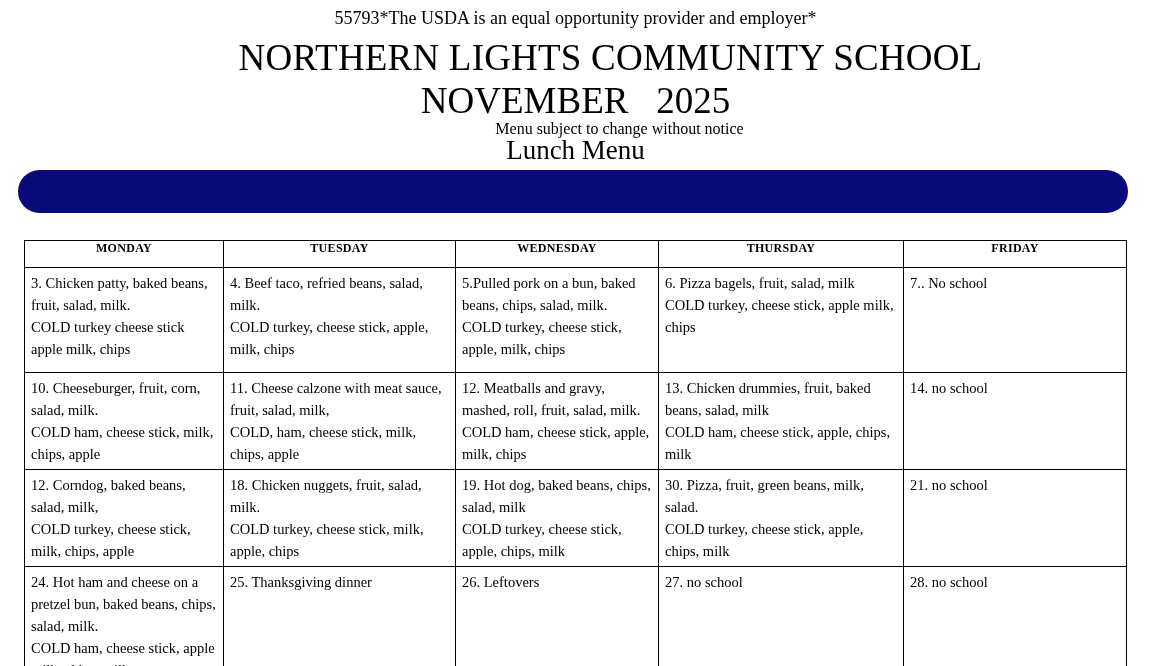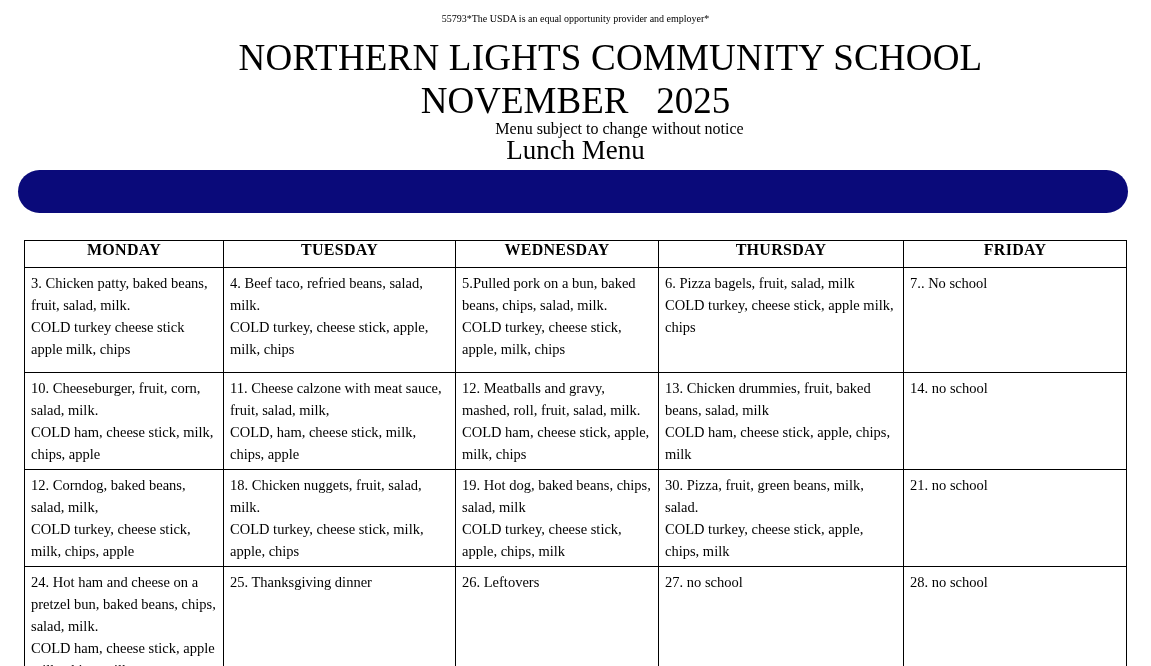--- a/index.html
+++ b/index.html
@@ -16,21 +16,21 @@
     overflow: hidden;
   }
 
   
   .usda-line {
     position: absolute;
     top: 11px;
     left: 0;
     width: 1151px;
     text-align: center;
-    font-size: 10px;
+    font-size: 18px;
     line-height: 15px;
     white-space: pre;
   }
   .school-name {
     position: absolute;
     top: 36px;
     left: 0;
     width: 1151px;
     text-align: center;
     font-size: 37px;
@@ -94,21 +94,21 @@
   .calendar th,
   .calendar td {
     border: 1px solid #000000;
     vertical-align: top;
     padding: 0;
   }
   .calendar th {
     height: 26px;
     text-align: center;
     font-weight: bold;
-    font-size: 16px;
+    font-size: 12px;
     letter-spacing: 0.3px;
   }
   .calendar td {
     padding: 4px 5px 4px 6px;
     font-size: 14.5px;
     line-height: 22px;
   }
   .cell-text {
     white-space: pre-line;
   }

